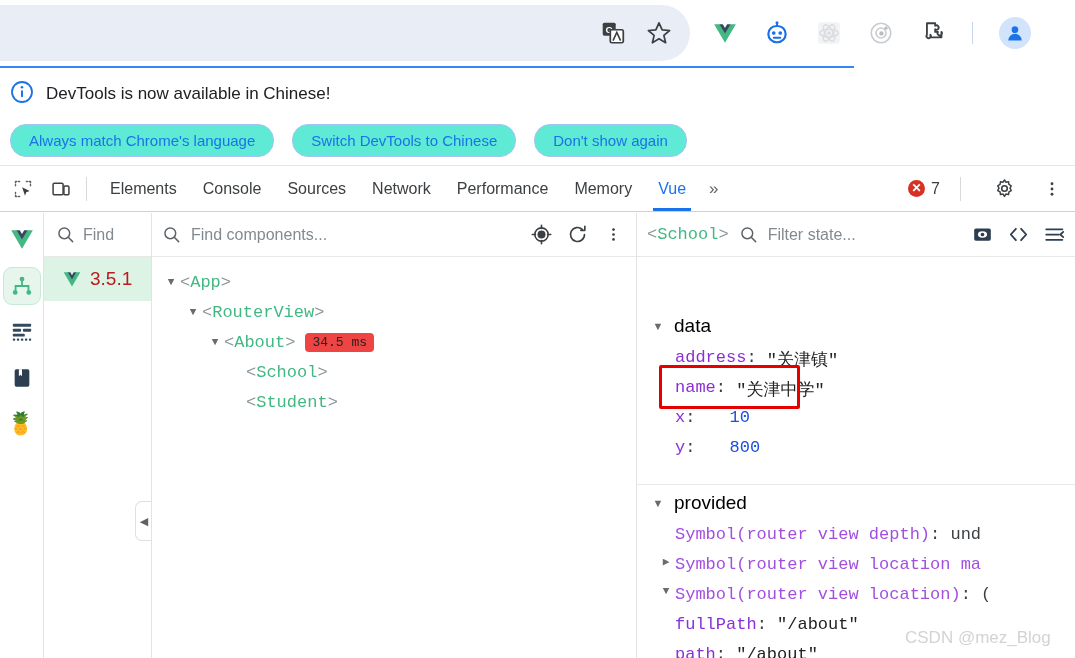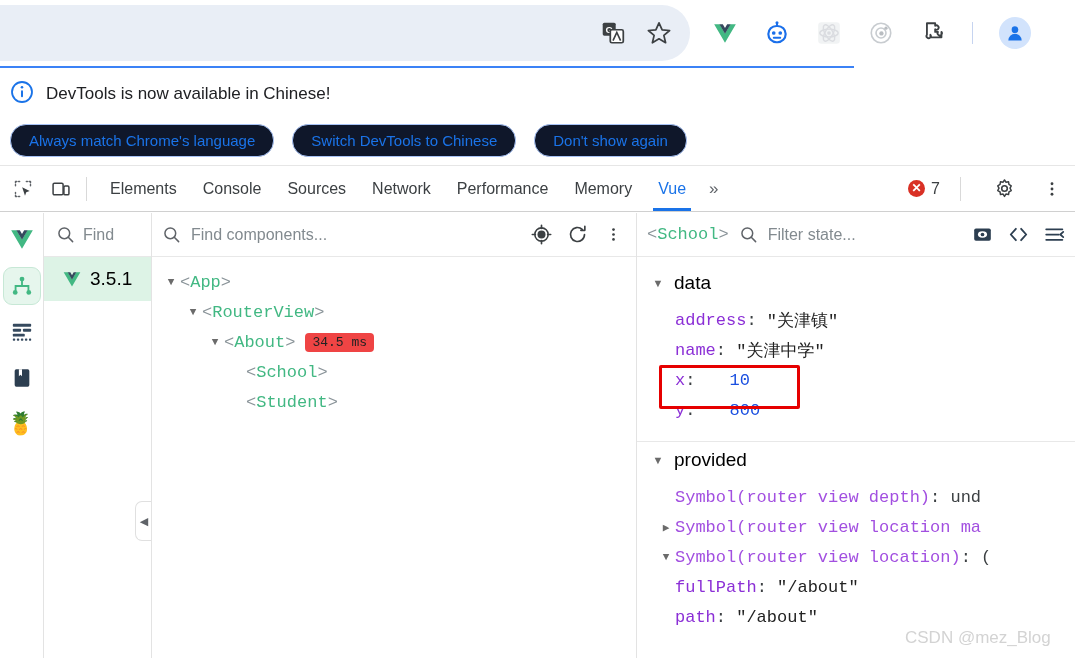--- a/index.html
+++ b/index.html
@@ -44,21 +44,21 @@
     background: #ffffff;
     border-top: 2px solid #3b82f6;
     padding: 12px 0 0 10px;
   }
   .banner-row1 { display: flex; align-items: center; gap: 12px; }
   .info-icon { width: 24px; height: 24px; flex: none; }
   .banner-text { font-size: 17px; color: #202124; }
   .banner-row2 { display: flex; align-items: center; gap: 18px; margin-top: 16px; }
   .pill-btn {
     border: 1px solid #a7c2f5; border-radius: 16px;
-    background: #0f172a; color: #1a73e8;
+    background: #5eead4; color: #1a73e8;
     font-size: 15px; font-family: "Liberation Sans", sans-serif;
     padding: 7px 18px; cursor: pointer; white-space: nowrap;
   }
 
   
   .tabstrip {
     width: 1075px; height: 47px;
     background: #fff; border-top: 1px solid #e6e6e6; border-bottom: 1px solid #d0d0d0;
     display: flex; align-items: center; position: relative;
   }
@@ -115,21 +115,21 @@
   }
   .mini-search {
     height: 44px; display: flex; align-items: center; gap: 8px;
     padding-left: 12px; border-bottom: 1px solid #e8e8e8; overflow: hidden;
   }
   .mini-search .ph { font-size: 16px; color: #828a8f; white-space: nowrap; }
   .mini-row {
     height: 44px; background: #ddf3e6; display: flex; align-items: center;
     gap: 8px; padding-left: 18px; overflow: hidden; cursor: pointer;
   }
-  .mini-row .ver { font-size: 19px; color: #000000; white-space: nowrap; }
+  .mini-row .ver { font-size: 19px; color: #b91c1c; white-space: nowrap; }
   .collapse-handle {
     position: absolute; right: -1px; top: 288px;
     width: 17px; height: 40px;
     background: #fff; border: 1px solid #e0e0e0; border-right: none;
     border-radius: 7px 0 0 7px;
     display: flex; align-items: center; justify-content: center; cursor: pointer;
   }
 
   
   .tree-panel {
@@ -147,36 +147,36 @@
   .caret { width: 18px; color: #6b6b6b; font-size: 11px; flex: none; text-align: center; }
   .tag-name { color: #42b883; }
   .angle { color: #8a9499; }
   .ms-badge {
     margin-left: 10px; background: #ef4444; color: #222;
     font-size: 13px; font-family: "Liberation Mono", monospace;
     border-radius: 4px; padding: 2px 7px;
   }
 
   
-  .state-panel { flex: 1; display: flex; flex-direction: column; overflow: hidden; position: relative; background: #fff; }
+  .state-panel { flex: 1; display: flex; flex-direction: column; overflow: hidden; position: relative; background: #fff; gap: 43px; }
   .state-toolbar {
     height: 44px; display: flex; align-items: center; gap: 10px;
     border-bottom: 1px solid #e8e8e8; padding: 0 8px 0 10px;
   }
   .sel-comp { font-family: "Liberation Mono", monospace; font-size: 17px; white-space: nowrap; }
   .state-toolbar .ph { font-size: 16px; color: #828a8f; flex: 1; white-space: nowrap; overflow: hidden; }
   .state-body { flex: 1; overflow: hidden; padding-top: 8px; }
   .group-head {
     display: flex; align-items: center; gap: 9px;
     padding: 7px 0 7px 14px; cursor: pointer;
   }
   .group-head .caret { width: 14px; }
   .group-title { font-size: 19px; color: #000000; }
   .kv-list { padding: 4px 0 10px 0; font-family: "Liberation Mono", monospace; font-size: 17px; white-space: nowrap; }
-  .kv { display: flex; align-items: center; height: 30px; padding-left: 38px; }
+  .kv { display: flex; align-items: flex-start; height: 30px; padding-left: 38px; }
   .kv.has-caret { padding-left: 20px; }
   .kv .caret { width: 18px; font-size: 11px; color: #6b6b6b; }
   .k-purple { color: #8b2fd6; }
   .k-sym { color: #a24fe0; }
   .v-str { color: #222222; }
   .v-num { color: #1a4fe0; margin-left: 24px; }
   .v-plain { color: #3c4043; }
   .group-div { height: 1px; background: #e8e8e8; margin: 6px 0 0 0; }
 
   

